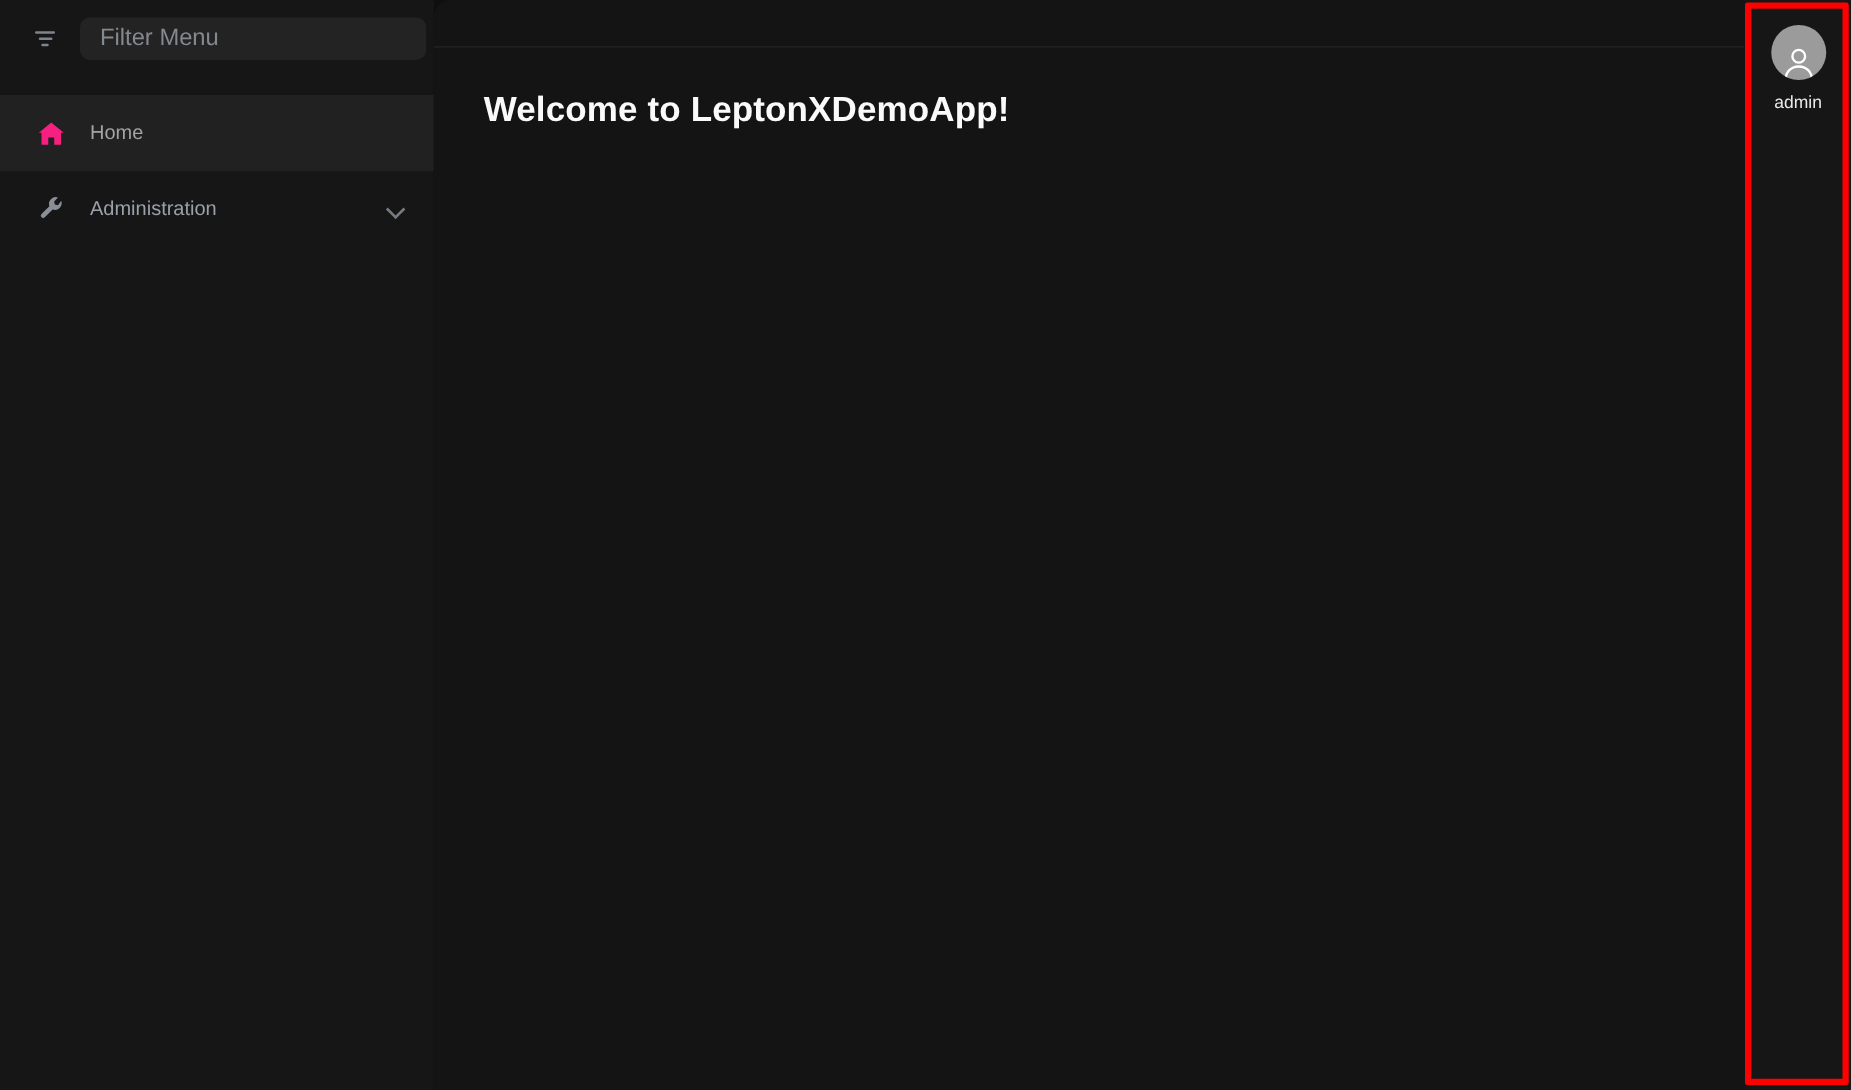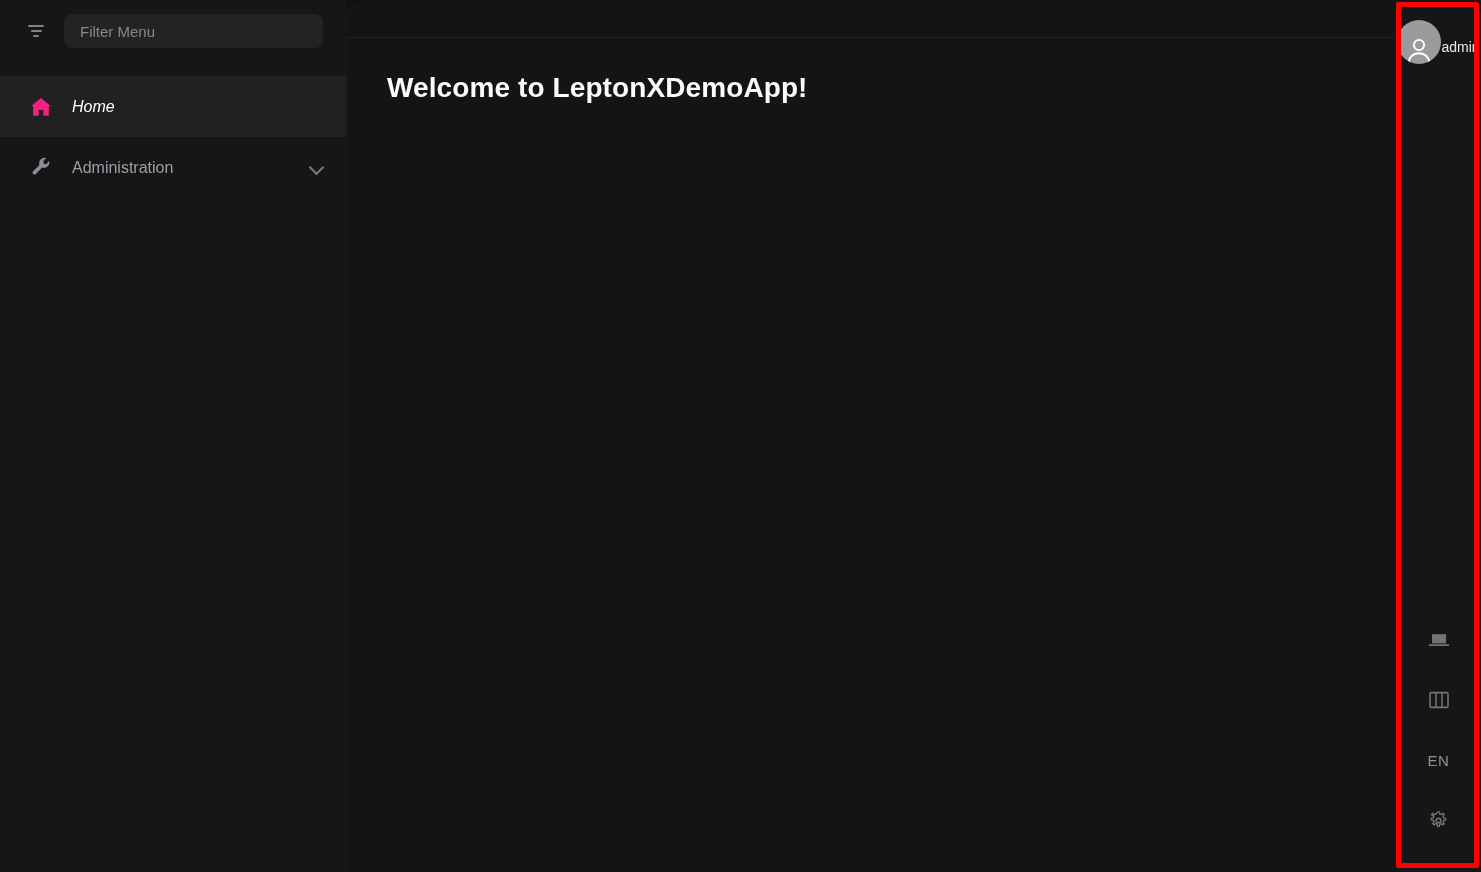--- a/index.html
+++ b/index.html
@@ -54,35 +54,35 @@
     align-items:center; justify-content:center; gap:3px; flex:0 0 20px;
     cursor:pointer;
   }
   .funnel-icon i { display:block; height:2px; background:#7e838c; border-radius:1px; }
   .funnel-icon i:nth-child(1){ width:16px; }
   .funnel-icon i:nth-child(2){ width:11px; }
   .funnel-icon i:nth-child(3){ width:6px; }
   .filter-input {
     margin-left:18px; flex:1; height:34px;
     background:#232323; border:none; border-radius:8px;
-    color:#c9ccd1; font-size:15px; padding:0 16px;
+    color:#c9ccd1; font-size:19px; padding:0 16px;
     font-family:"Liberation Sans", sans-serif;
     outline:none;
   }
   .filter-input::placeholder { color:#84888f; }
 
   .nav-list { margin-top:14px; display:flex; flex-direction:column; }
   .nav-item {
     height:61px; display:flex; align-items:center;
     padding:0 24px 0 28px; cursor:pointer; position:relative;
   }
   .nav-item.active { background:#212121; }
   .nav-icon { width:26px; flex:0 0 26px; display:flex; align-items:center; justify-content:center; }
   .nav-label { margin-left:18px; font-size:16px; color:#9aa0a8; }
-  .nav-item.active .nav-label { color:#ffffff;font-style:italic; }
+  .nav-item.active .nav-label { color:#a3a3a3; }
   .chevron { margin-left:auto; width:13px; height:13px; position:relative; }
   .chevron::before {
     content:""; position:absolute; left:1px; top:1px;
     width:9px; height:9px;
     border-right:2px solid #767b84; border-bottom:2px solid #767b84;
     transform:rotate(45deg);
   }
 
   
   .main-wrap {
@@ -112,21 +112,21 @@
   .card-link { color:#3c63e8; text-decoration:underline; cursor:pointer; }
 
   
   .right-sidebar {
     position:absolute; right:0; top:0;
     width:85px; height:872px;
     background:#161616;
     display:flex; flex-direction:column; align-items:center;
     z-index:5;
   }
-  .avatar-block { margin-top:20px; display:flex; flex-direction:row; align-items:center; cursor:pointer; }
+  .avatar-block { margin-top:20px; display:flex; flex-direction:column; align-items:center; cursor:pointer; }
   .avatar {
     width:44px; height:44px; border-radius:50%;
     background:#9b9b9b; display:flex; align-items:flex-end; justify-content:center;
     overflow:hidden;
   }
   .avatar svg { display:block; }
   .avatar-name { margin-top:9px; font-size:14px; color:#e9eaec; }
   .right-spacer { flex:1; }
   .right-tools { display:flex; flex-direction:column; align-items:center; padding-bottom:22px; }
   .tool-btn {
@@ -201,46 +201,17 @@
         <svg width="30" height="30" viewBox="0 0 30 30">
           <circle cx="15" cy="11" r="5.1" fill="none" stroke="#ffffff" stroke-width="1.9"></circle>
           <path d="M4.6 29.5c0-6.3 4.7-10.3 10.4-10.3s10.4 4 10.4 10.3" fill="none" stroke="#ffffff" stroke-width="1.9"></path>
         </svg>
       </div>
       <div class="avatar-name">admin</div>
     </div>
 
     <div class="right-spacer"></div>
 
-    <div class="right-tools">
-
-      <div class="tool-btn">
-        <svg width="22" height="16" viewBox="0 0 22 16">
-          <path d="M4 2.2h14v9.2H4z" fill="#6f747c"></path>
-          <rect x="0.6" y="12.2" width="20.8" height="1.7" rx="0.8" fill="#6f747c"></rect>
-        </svg>
-      </div>
-
-      <div class="tool-btn">
-        <svg width="20" height="18" viewBox="0 0 20 18">
-          <rect x="1" y="1.6" width="18" height="14.8" rx="1.2" fill="none" stroke="#6f747c" stroke-width="1.6"></rect>
-          <line x1="7" y1="1.6" x2="7" y2="16.4" stroke="#6f747c" stroke-width="1.5"></line>
-          <line x1="13" y1="1.6" x2="13" y2="16.4" stroke="#6f747c" stroke-width="1.5"></line>
-        </svg>
-      </div>
-
-      <div class="tool-btn">
-        <span class="lang-label">EN</span>
-      </div>
-
-      <div class="tool-btn">
-        <svg width="19" height="19" viewBox="0 0 24 24">
-          <path d="M12 8.1a3.9 3.9 0 1 0 0 7.8 3.9 3.9 0 0 0 0-7.8zm0 2a1.9 1.9 0 1 1 0 3.8 1.9 1.9 0 0 1 0-3.8z" fill="#6f747c"></path>
-          <path d="M10.9 1.2h2.2l.4 2.5 2 .85 2.1-1.45 1.55 1.55-1.45 2.1.85 2 2.5.4v2.2l-2.5.4-.85 2 1.45 2.1-1.55 1.55-2.1-1.45-2 .85-.4 2.5h-2.2l-.4-2.5-2-.85-2.1 1.45-1.55-1.55 1.45-2.1-.85-2-2.5-.4v-2.2l2.5-.4.85-2L3.2 4.65 4.75 3.1l2.1 1.45 2-.85z" fill="none" stroke="#6f747c" stroke-width="1.7"></path>
-        </svg>
-      </div>
-
-    </div>
   </aside>
 
   <div class="red-highlight"></div>
 
 </div>
 
 </body></html>

